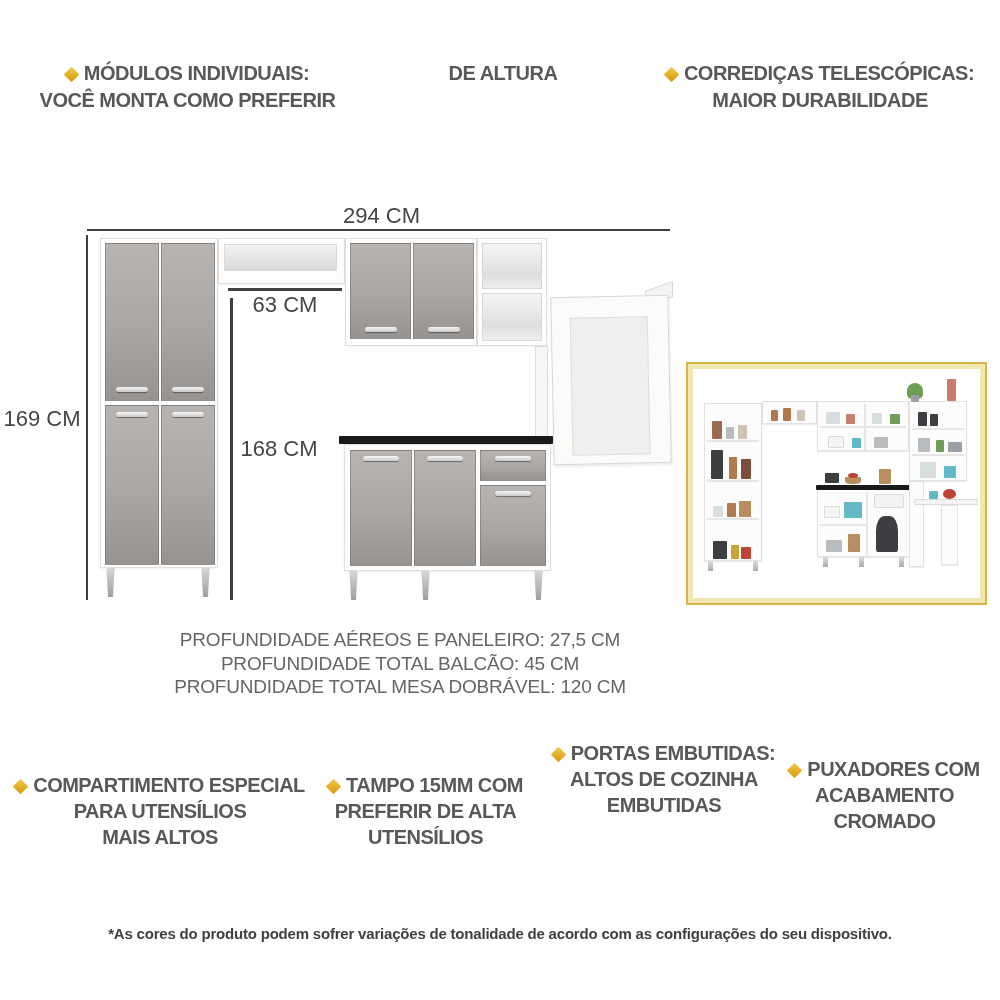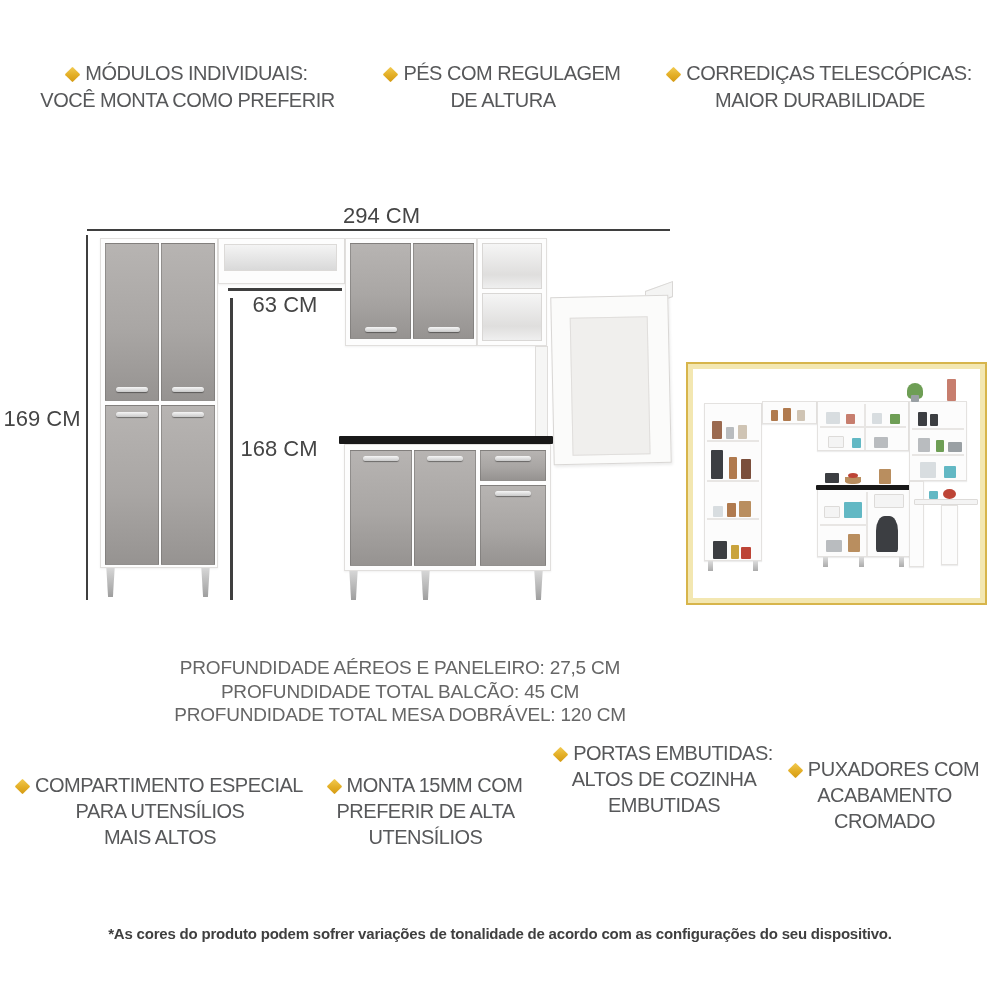--- a/index.html
+++ b/index.html
@@ -16,21 +16,21 @@
   }
   *{margin:0;padding:0;box-sizing:border-box;}
   html,body{background:#ffffff;}
   .page{
     position:relative;width:1000px;height:1000px;background:#ffffff;overflow:hidden;
     font-family:"Liberation Sans","DejaVu Sans",sans-serif;
   }
   
   .feature{
     position:absolute;text-align:center;color:var(--text-primary);
-    font-weight:normal;font-size:20px;line-height:27px;letter-spacing:-0.5px;
+    font-weight:bold;font-size:20px;line-height:27px;letter-spacing:-0.5px;
   }
   .feature.bottom{line-height:26px;}
   .diamond{
     display:inline-block;width:11px;height:11px;margin-right:7px;vertical-align:0px;
     background:linear-gradient(135deg,#F2CB52 0%,var(--accent-gold) 55%,#D49A14 100%);
     transform:rotate(45deg);border-radius:1px;
   }
   .ft1{left:30px;top:60px;width:315px;}
   .ft2{left:372px;top:60px;width:262px;}
   .ft3{left:650px;top:60px;width:340px;}
@@ -81,21 +81,21 @@
   .column{position:absolute;left:535px;top:346px;width:13px;height:92px;background:#F6F6F5;border:1px solid #DFDDDB;}
   .table-flap{position:absolute;left:645px;top:286px;width:28px;height:16px;background:#F4F4F3;border:1px solid #D9D7D5;transform:skewY(-20deg);}
   .table-panel{
     position:absolute;left:552px;top:296px;width:118px;height:168px;background:#FBFBFA;
     border:1px solid #D9D7D5;transform:rotate(-1.2deg);box-shadow:1px 2px 3px rgba(0,0,0,.08);
   }
   .table-inner{position:absolute;left:18px;top:20px;width:78px;height:138px;background:#F0EFED;border:1px solid #E0DEDC;}
   
   .depth{
     position:absolute;left:100px;top:628px;width:600px;text-align:center;
-    color:var(--text-depth);font-size:19px;line-height:23.5px;letter-spacing:-0.2px;margin-top:28px;
+    color:var(--text-depth);font-size:19px;line-height:23.5px;letter-spacing:-0.2px;
   }
   
   .footer{
     position:absolute;left:0;top:925px;width:1000px;text-align:center;
     color:var(--text-footer);font-weight:bold;font-size:15px;letter-spacing:-0.2px;
   }
   
   .inset{
     position:absolute;left:686px;top:362px;width:301px;height:243px;background:#ffffff;
     border:2px solid var(--photo-frame-gold);
@@ -118,21 +118,20 @@
 </head>
 <body>
 
 <div class="page">
 
   <div class="feature ft1">
     <div><span class="diamond"></span><span>MÓDULOS INDIVIDUAIS:</span></div>
     <div>VOCÊ MONTA COMO PREFERIR</div>
   </div>
   <div class="feature ft2">
-    <div><span class="diamond"></span><span>PÉS COM REGULAGEM</span></div>
     <div>DE ALTURA</div>
   </div>
   <div class="feature ft3">
     <div><span class="diamond"></span><span>CORREDIÇAS TELESCÓPICAS:</span></div>
     <div>MAIOR DURABILIDADE</div>
   </div>
 
   <div>
     <div class="dimline dl-294"></div>
     <div class="dimline dl-191"></div>
@@ -295,21 +294,21 @@
     <div>PROFUNDIDADE TOTAL BALCÃO: 45 CM</div>
     <div>PROFUNDIDADE TOTAL MESA DOBRÁVEL: 120 CM</div>
   </div>
 
   <div class="feature bottom fb1">
     <div><span class="diamond"></span><span>COMPARTIMENTO ESPECIAL</span></div>
     <div>PARA UTENSÍLIOS</div>
     <div>MAIS ALTOS</div>
   </div>
   <div class="feature bottom fb2">
-    <div><span class="diamond"></span><span>MONTA 15MM COM</span></div>
+    <div><span class="diamond"></span><span>TAMPO 15MM COM</span></div>
     <div>PREFERIR DE ALTA</div>
     <div>UTENSÍLIOS</div>
   </div>
   <div class="feature bottom fb3">
     <div><span class="diamond"></span><span>PORTAS EMBUTIDAS:</span></div>
     <div>ALTOS DE COZINHA</div>
     <div>EMBUTIDAS</div>
   </div>
   <div class="feature bottom fb4">
     <div><span class="diamond"></span><span>PUXADORES COM</span></div>

